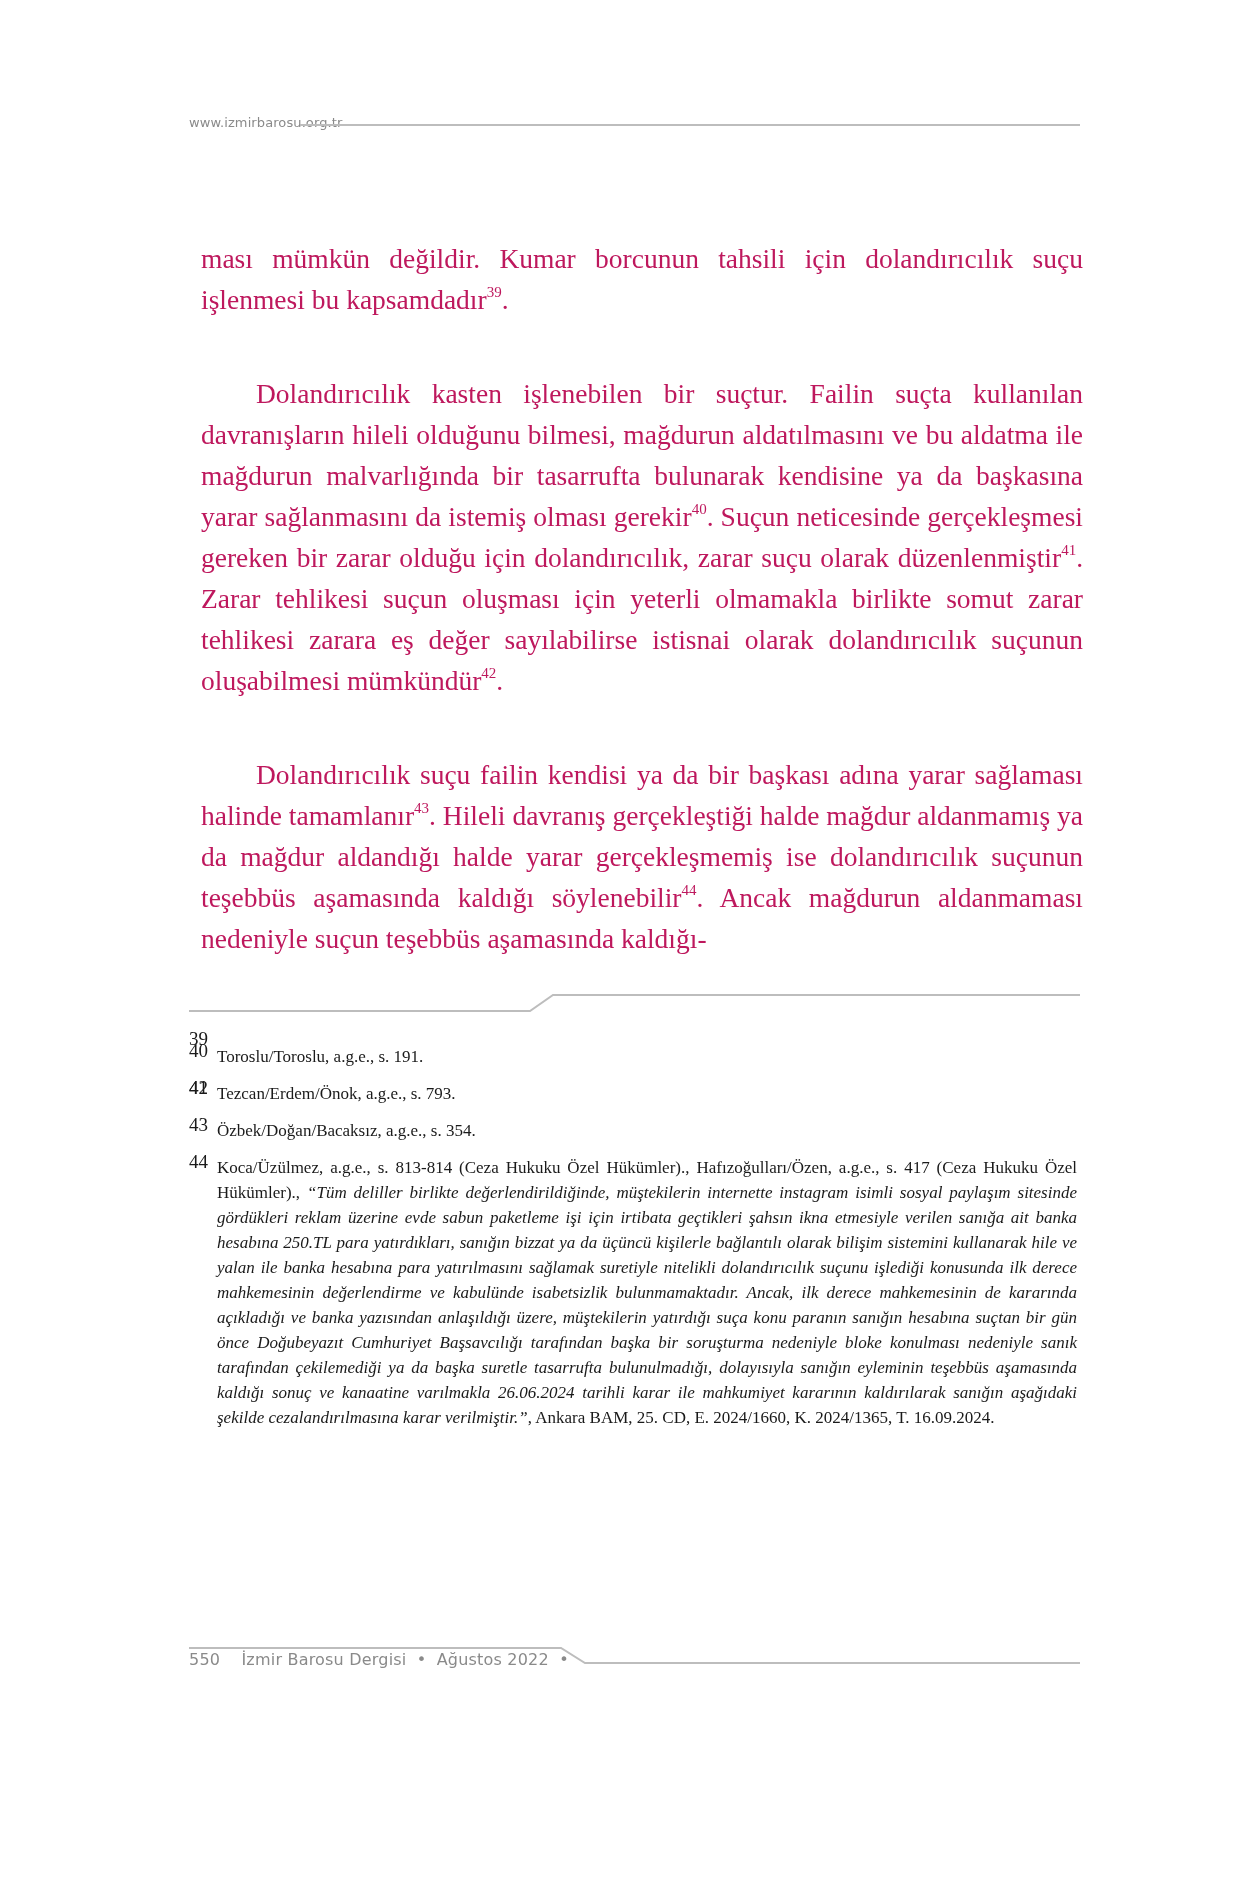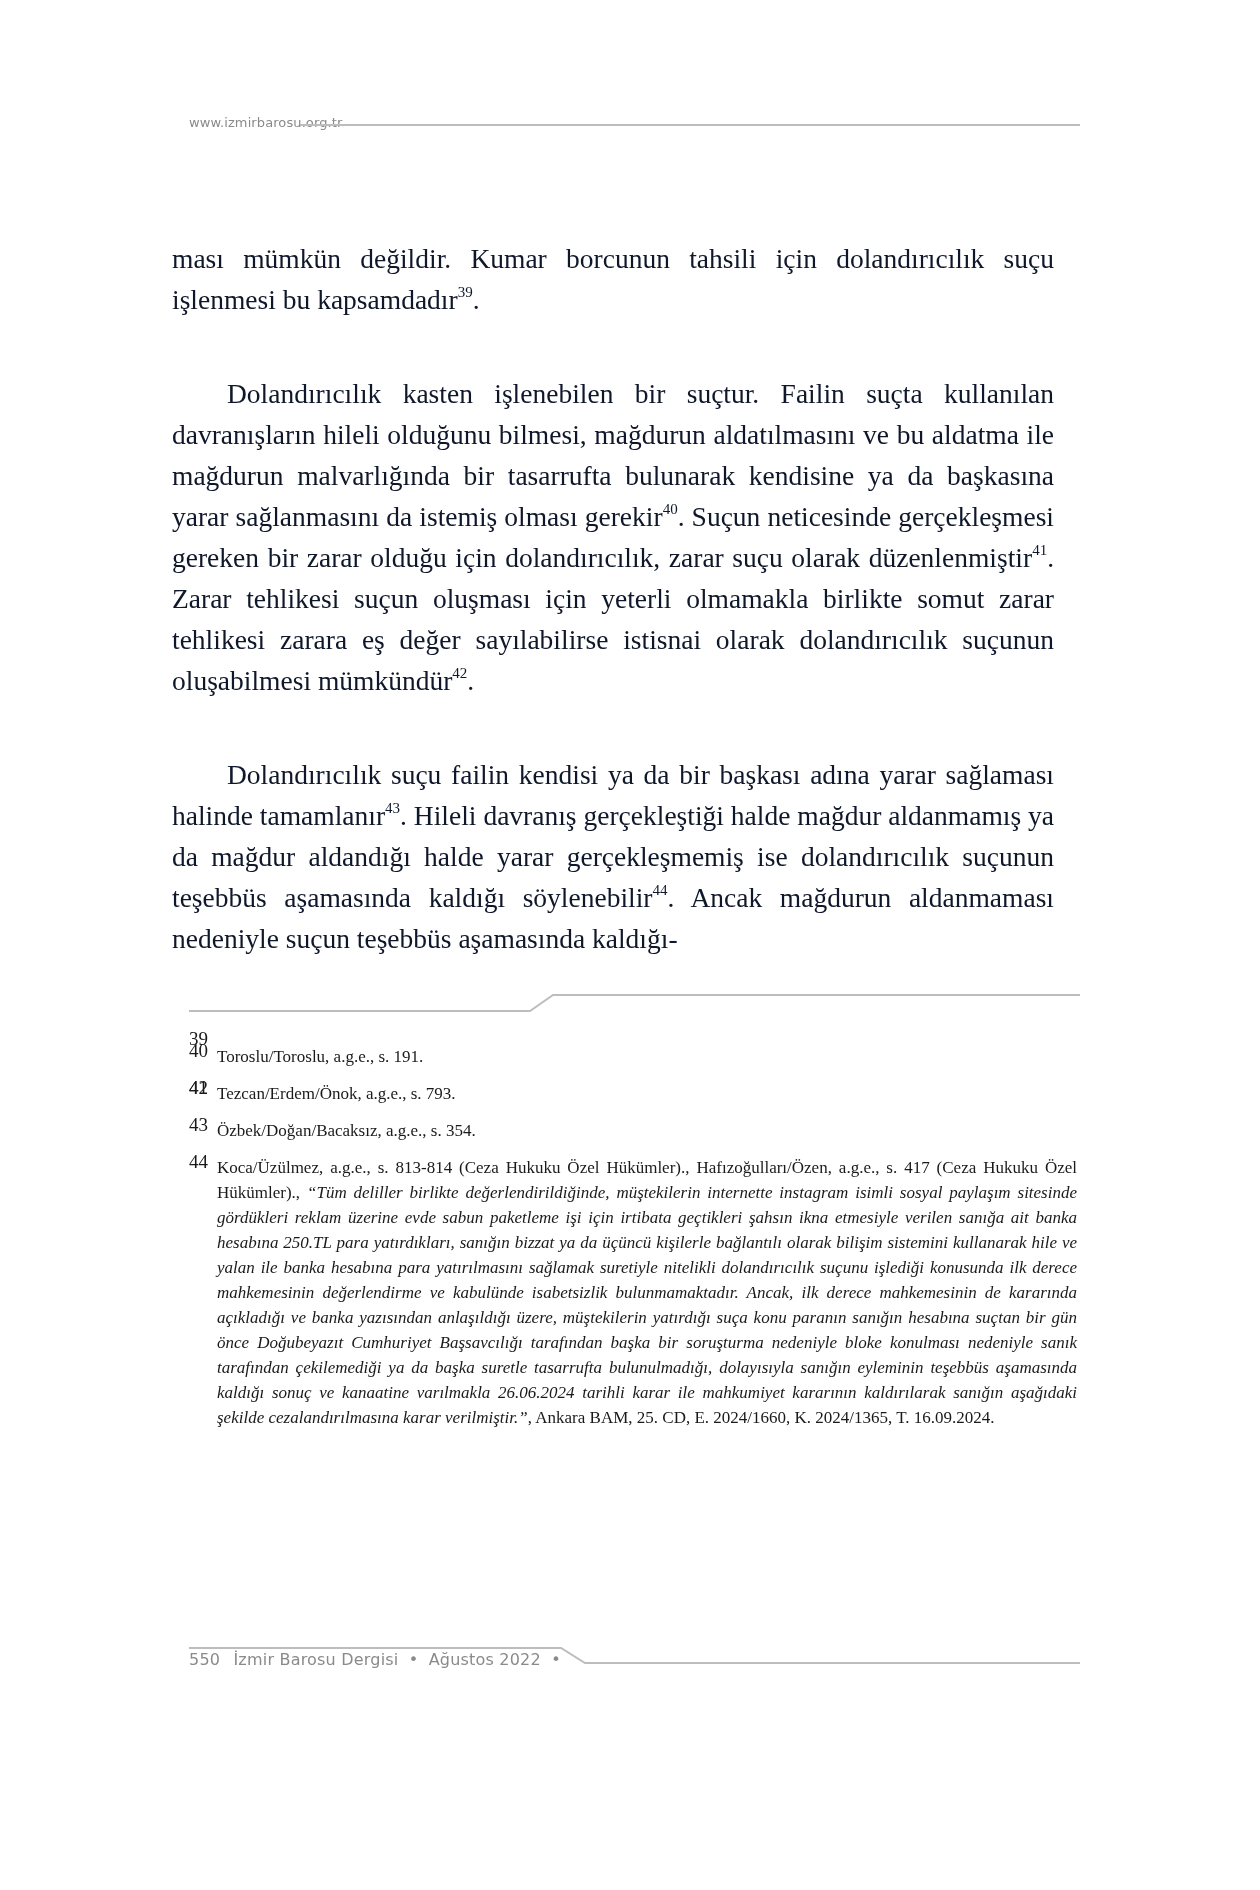--- a/index.html
+++ b/index.html
@@ -9,23 +9,23 @@
   .header-url {
     position: absolute; left: 189px; top: 113px;
     font-family: "DejaVu Sans", sans-serif; font-size: 13px; color: #8a8a8a;
     letter-spacing: 0.1px; line-height: 20px; background: #fff; padding-right: 3px;
   }
   .header-rule {
     position: absolute; left: 300px; top: 124px; width: 780px; height: 2px; background: #bdbdbd;
   }
 
   .body-text {
-    position: absolute; left: 172px; top: 238px; width: 882px;
+    position: absolute; left: 201px; top: 238px; width: 882px;
     font-family: "Liberation Serif", "DejaVu Serif", serif;
-    font-size: 27.5px; line-height: 41px; color: #0f172a;
+    font-size: 27.5px; line-height: 41px; color: #be185d;
     text-align: justify;
   }
   .body-text p { margin: 0; }
   .body-text p.indent { text-indent: 55px; }
   .body-text p + p { margin-top: 53px; }
   sup.ref { font-size: 15px; vertical-align: 12px; line-height: 0; }
 
   svg.rule { position: absolute; left: 0; top: 0; }
 
   .footnotes {
@@ -69,18 +69,18 @@
       <div class="fn"><span class="fn-num">39</span></div>
       <div class="fn"><span class="fn-num">40</span><span>Toroslu/Toroslu, a.g.e., s. 191.</span></div>
       <div class="fn"><span class="fn-num">41</span></div>
       <div class="fn"><span class="fn-num">42</span><span>Tezcan/Erdem/Önok, a.g.e., s. 793.</span></div>
       <div class="fn"><span class="fn-num">43</span><span>Özbek/Doğan/Bacaksız, a.g.e., s. 354.</span></div>
       <div class="fn"><span class="fn-num">44</span><span>Koca/Üzülmez, a.g.e., s. 813-814 (Ceza Hukuku Özel Hükümler)., Hafızoğulları/Özen, a.g.e., s. 417 (Ceza Hukuku Özel Hükümler)., </span><em>“Tüm deliller birlikte değerlendirildiğinde, müştekilerin internette instagram isimli sosyal paylaşım sitesinde gördükleri reklam üzerine evde sabun paketleme işi için irtibata geçtikleri şahsın ikna etmesiyle verilen sanığa ait banka hesabına 250.TL para yatırdıkları, sanığın bizzat ya da üçüncü kişilerle bağlantılı olarak bilişim sistemini kullanarak hile ve yalan ile banka hesabına para yatırılmasını sağlamak suretiyle nitelikli dolandırıcılık suçunu işlediği konusunda ilk derece mahkemesinin değerlendirme ve kabulünde isabetsizlik bulunmamaktadır. Ancak, ilk derece mahkemesinin de kararında açıkladığı ve banka yazısından anlaşıldığı üzere, müştekilerin yatırdığı suça konu paranın sanığın hesabına suçtan bir gün önce Doğubeyazıt Cumhuriyet Başsavcılığı tarafından başka bir soruşturma nedeniyle bloke konulması nedeniyle sanık tarafından çekilemediği ya da başka suretle tasarrufta bulunulmadığı, dolayısıyla sanığın eyleminin teşebbüs aşamasında kaldığı sonuç ve kanaatine varılmakla 26.06.2024 tarihli karar ile mahkumiyet kararının kaldırılarak sanığın aşağıdaki şekilde cezalandırılmasına karar verilmiştir.”</em><span>, Ankara BAM, 25. CD, E. 2024/1660, K. 2024/1365, T. 16.09.2024.</span></div>
     </div>
 
   <div class="footer-text">
     <span>550</span>
-    <span style="margin-left:8px">İzmir Barosu Dergisi</span>
+    <span style="margin-left:16px">İzmir Barosu Dergisi</span>
     <span class="sep">•</span>
     <span>Ağustos 2022</span>
     <span class="sep">•</span>
   </div>
 </div>
 
 </body></html>

